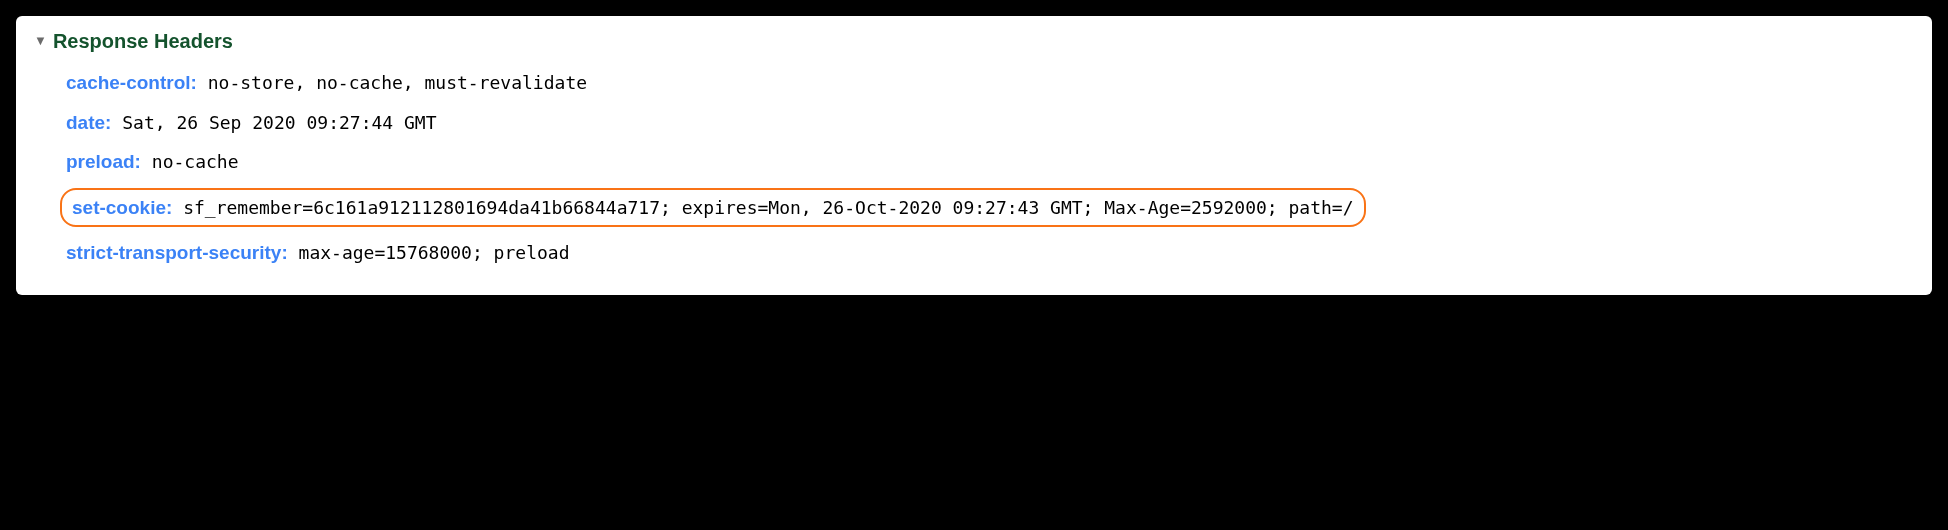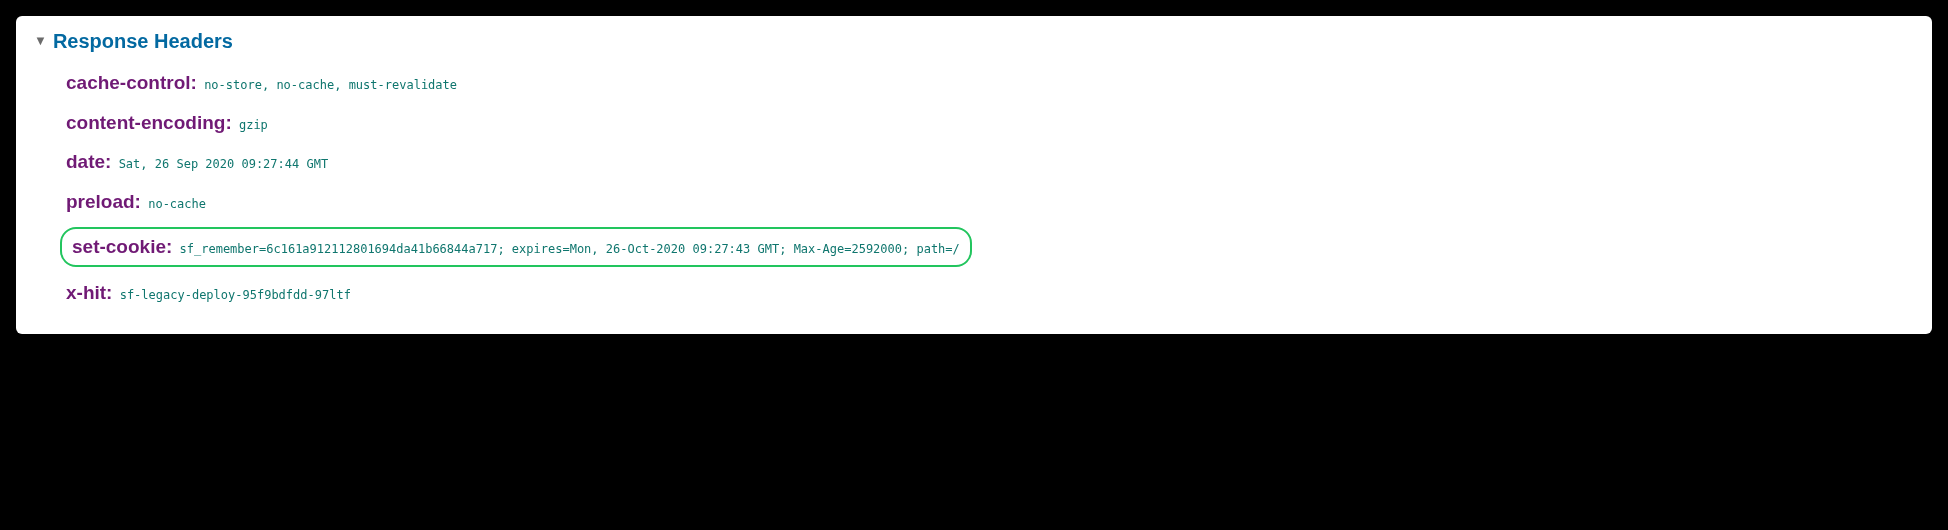--- a/index.html
+++ b/index.html
@@ -27,61 +27,60 @@
     }
     .triangle {
       font-size: 13px;
       color: #6b6b6b;
       line-height: 1;
       display: inline-block;
       transform: translateY(-1px);
     }
     .section-title {
       font-weight: 700;
-      color: #0369a1;
+      color: #14532d;
       font-size: 20px;
     }
     .headers-list {
       padding-left: 28px;
     }
     .header-row {
       position: relative;
       padding: 6px 4px;
       font-size: 19px;
       line-height: 1.45;
       white-space: nowrap;
       border-radius: 14px;
     }
     .header-name {
       font-family: -apple-system, BlinkMacSystemFont, "Helvetica Neue", Arial, sans-serif;
       font-weight: 700;
-      color: #701a75;
+      color: #3b82f6;
     }
     .header-value {
       font-family: ui-monospace, SFMono-Regular, Menlo, Monaco, Consolas, monospace;
-      color: #0f766e;
-      font-size: 12px;
+      color: #000000;
+      font-size: 18px;
     }
     .highlighted {
-      border: 2px solid #22c55e;
+      border: 2px solid #f97316;
       border-radius: 16px;
       padding: 4px 10px;
       display: inline-block;
       margin-left: -6px;
     }
   </style>
 </head>
 <body>
 
 <div class="panel">
   <div class="section-header">
     <span class="triangle">▼</span>
     <span class="section-title">Response Headers</span>
   </div>
   <div class="headers-list">
       <div class="header-row"><span class="header-name">cache-control:</span><span class="header-value"> no-store, no-cache, must-revalidate</span></div>
-      <div class="header-row"><span class="header-name">content-encoding:</span><span class="header-value"> gzip</span></div>
       <div class="header-row"><span class="header-name">date:</span><span class="header-value"> Sat, 26 Sep 2020 09:27:44 GMT</span></div>
       <div class="header-row"><span class="header-name">preload:</span><span class="header-value"> no-cache</span></div>
       <div class="header-row"><span class="highlighted"><span class="header-name">set-cookie:</span><span class="header-value"> sf_remember=6c161a912112801694da41b66844a717; expires=Mon, 26-Oct-2020 09:27:43 GMT; Max-Age=2592000; path=/</span></span></div>
-      <div class="header-row"><span class="header-name">x-hit:</span><span class="header-value"> sf-legacy-deploy-95f9bdfdd-97ltf</span></div>
+      <div class="header-row"><span class="header-name">strict-transport-security:</span><span class="header-value"> max-age=15768000; preload</span></div>
     </div>
 </div>
 
 </body></html>

